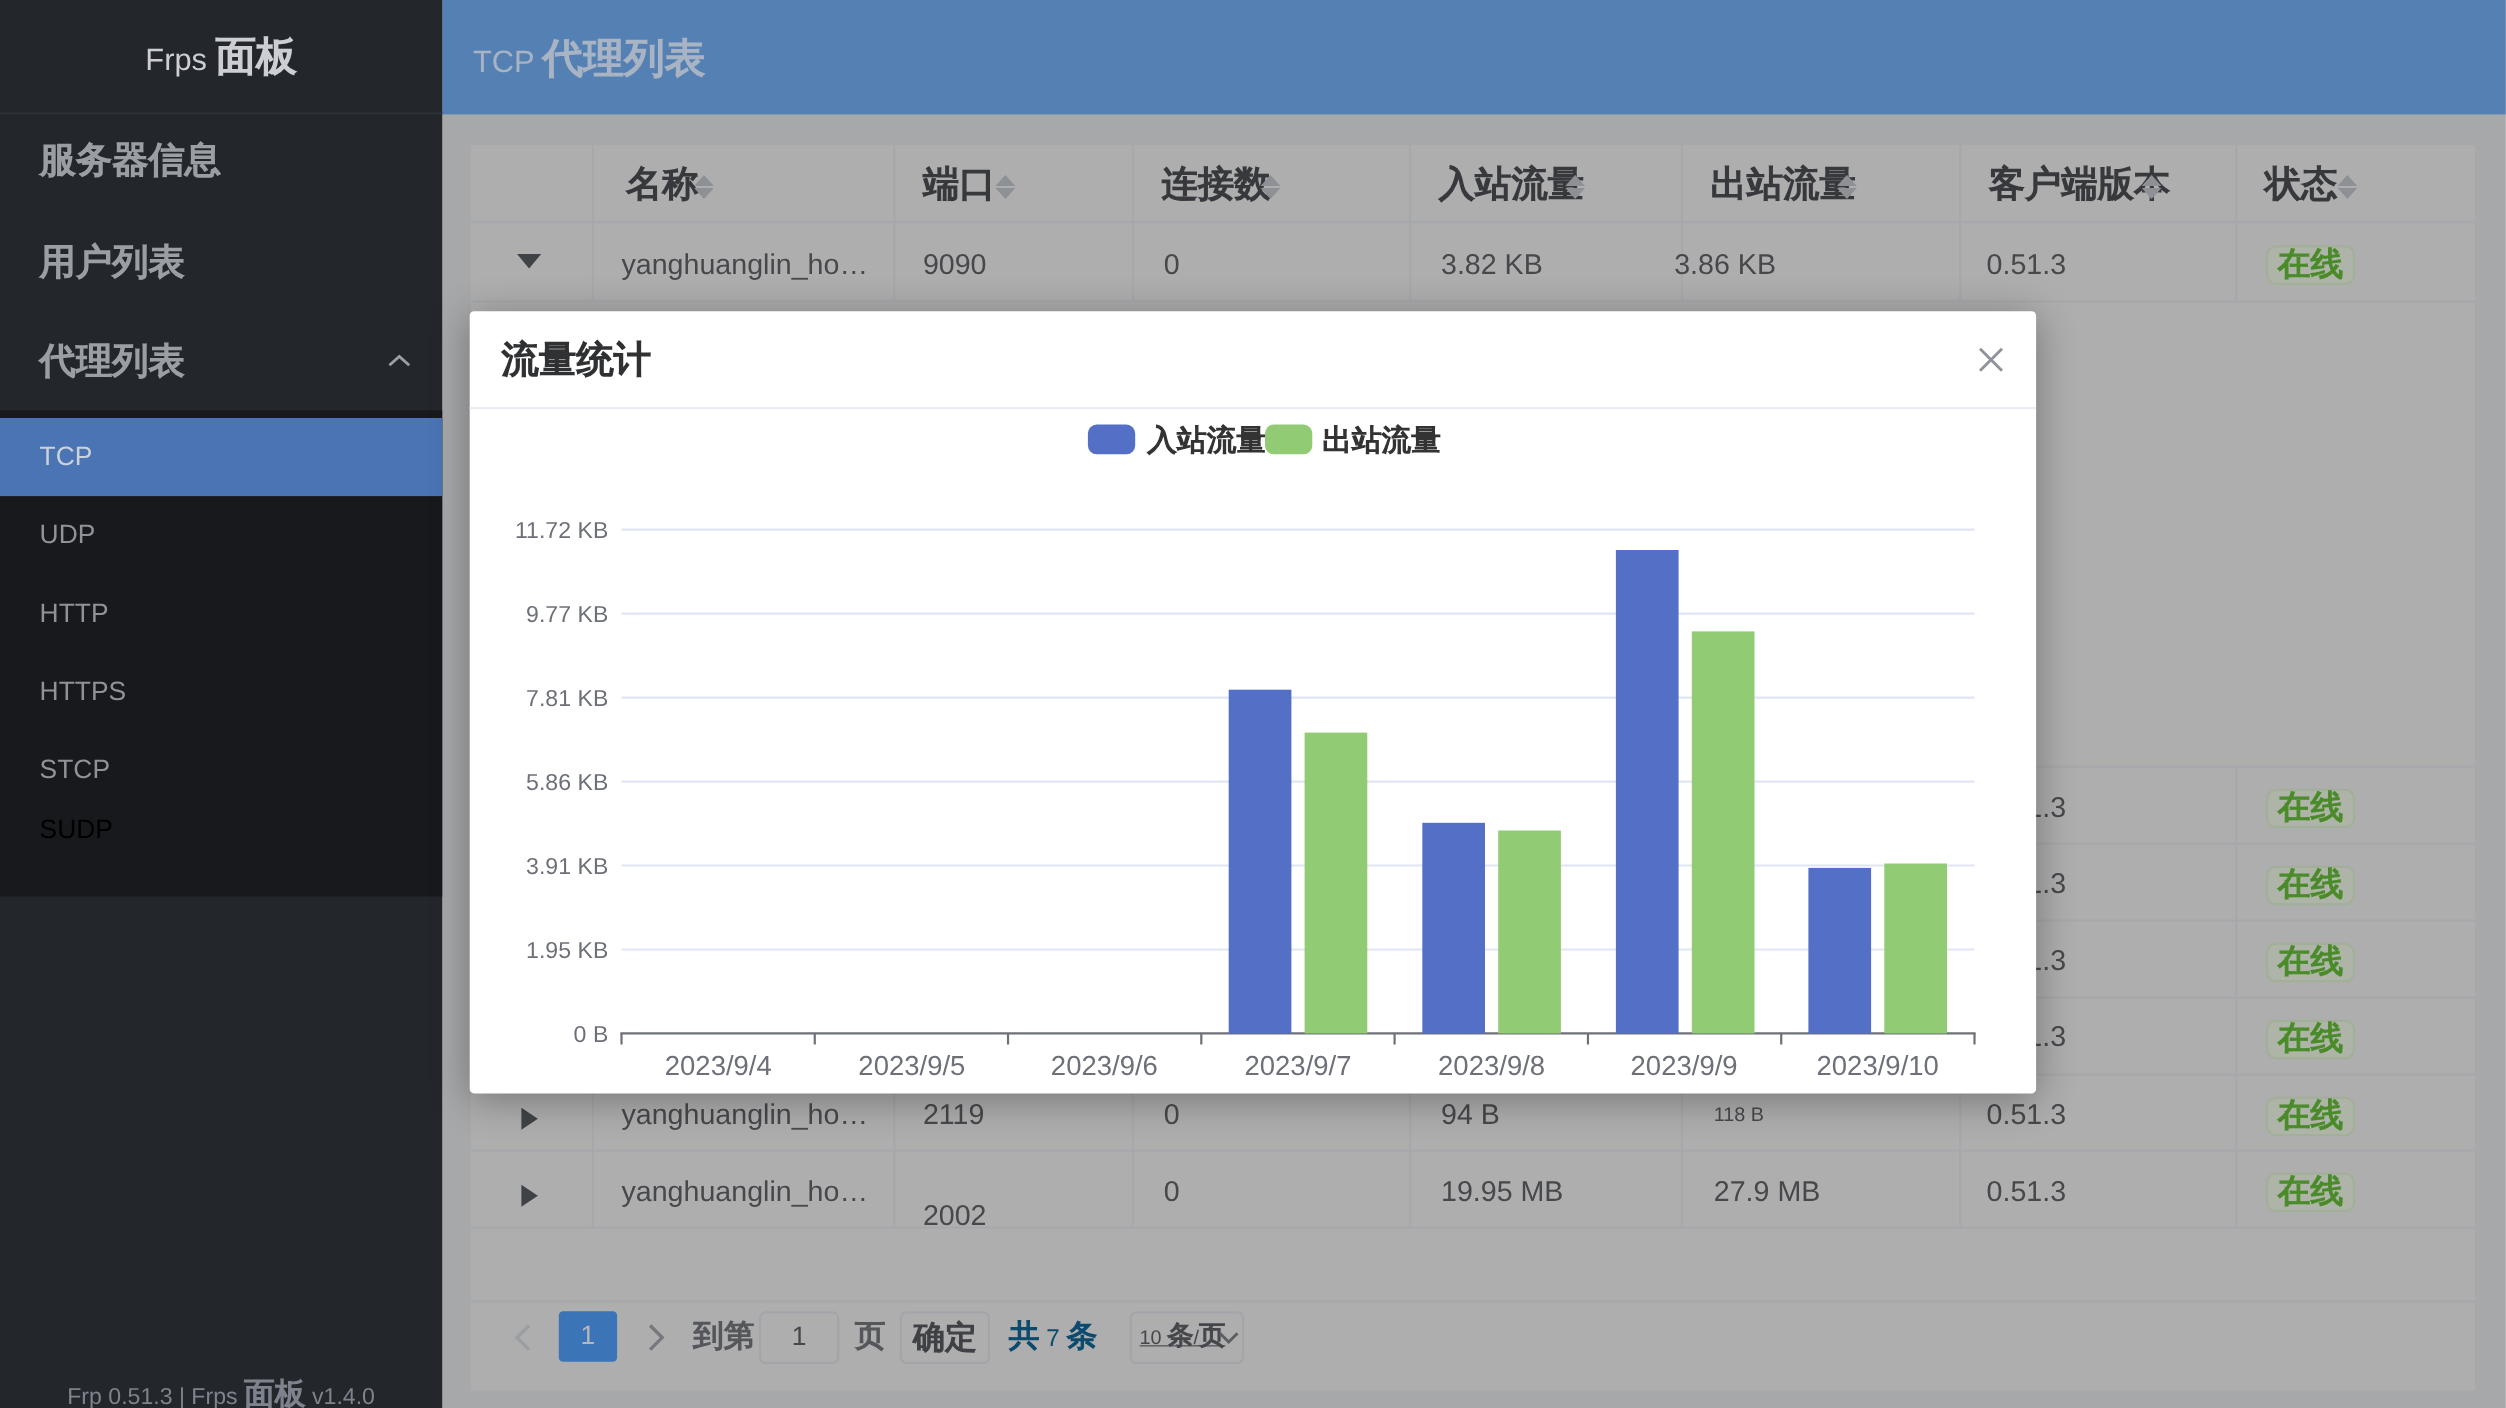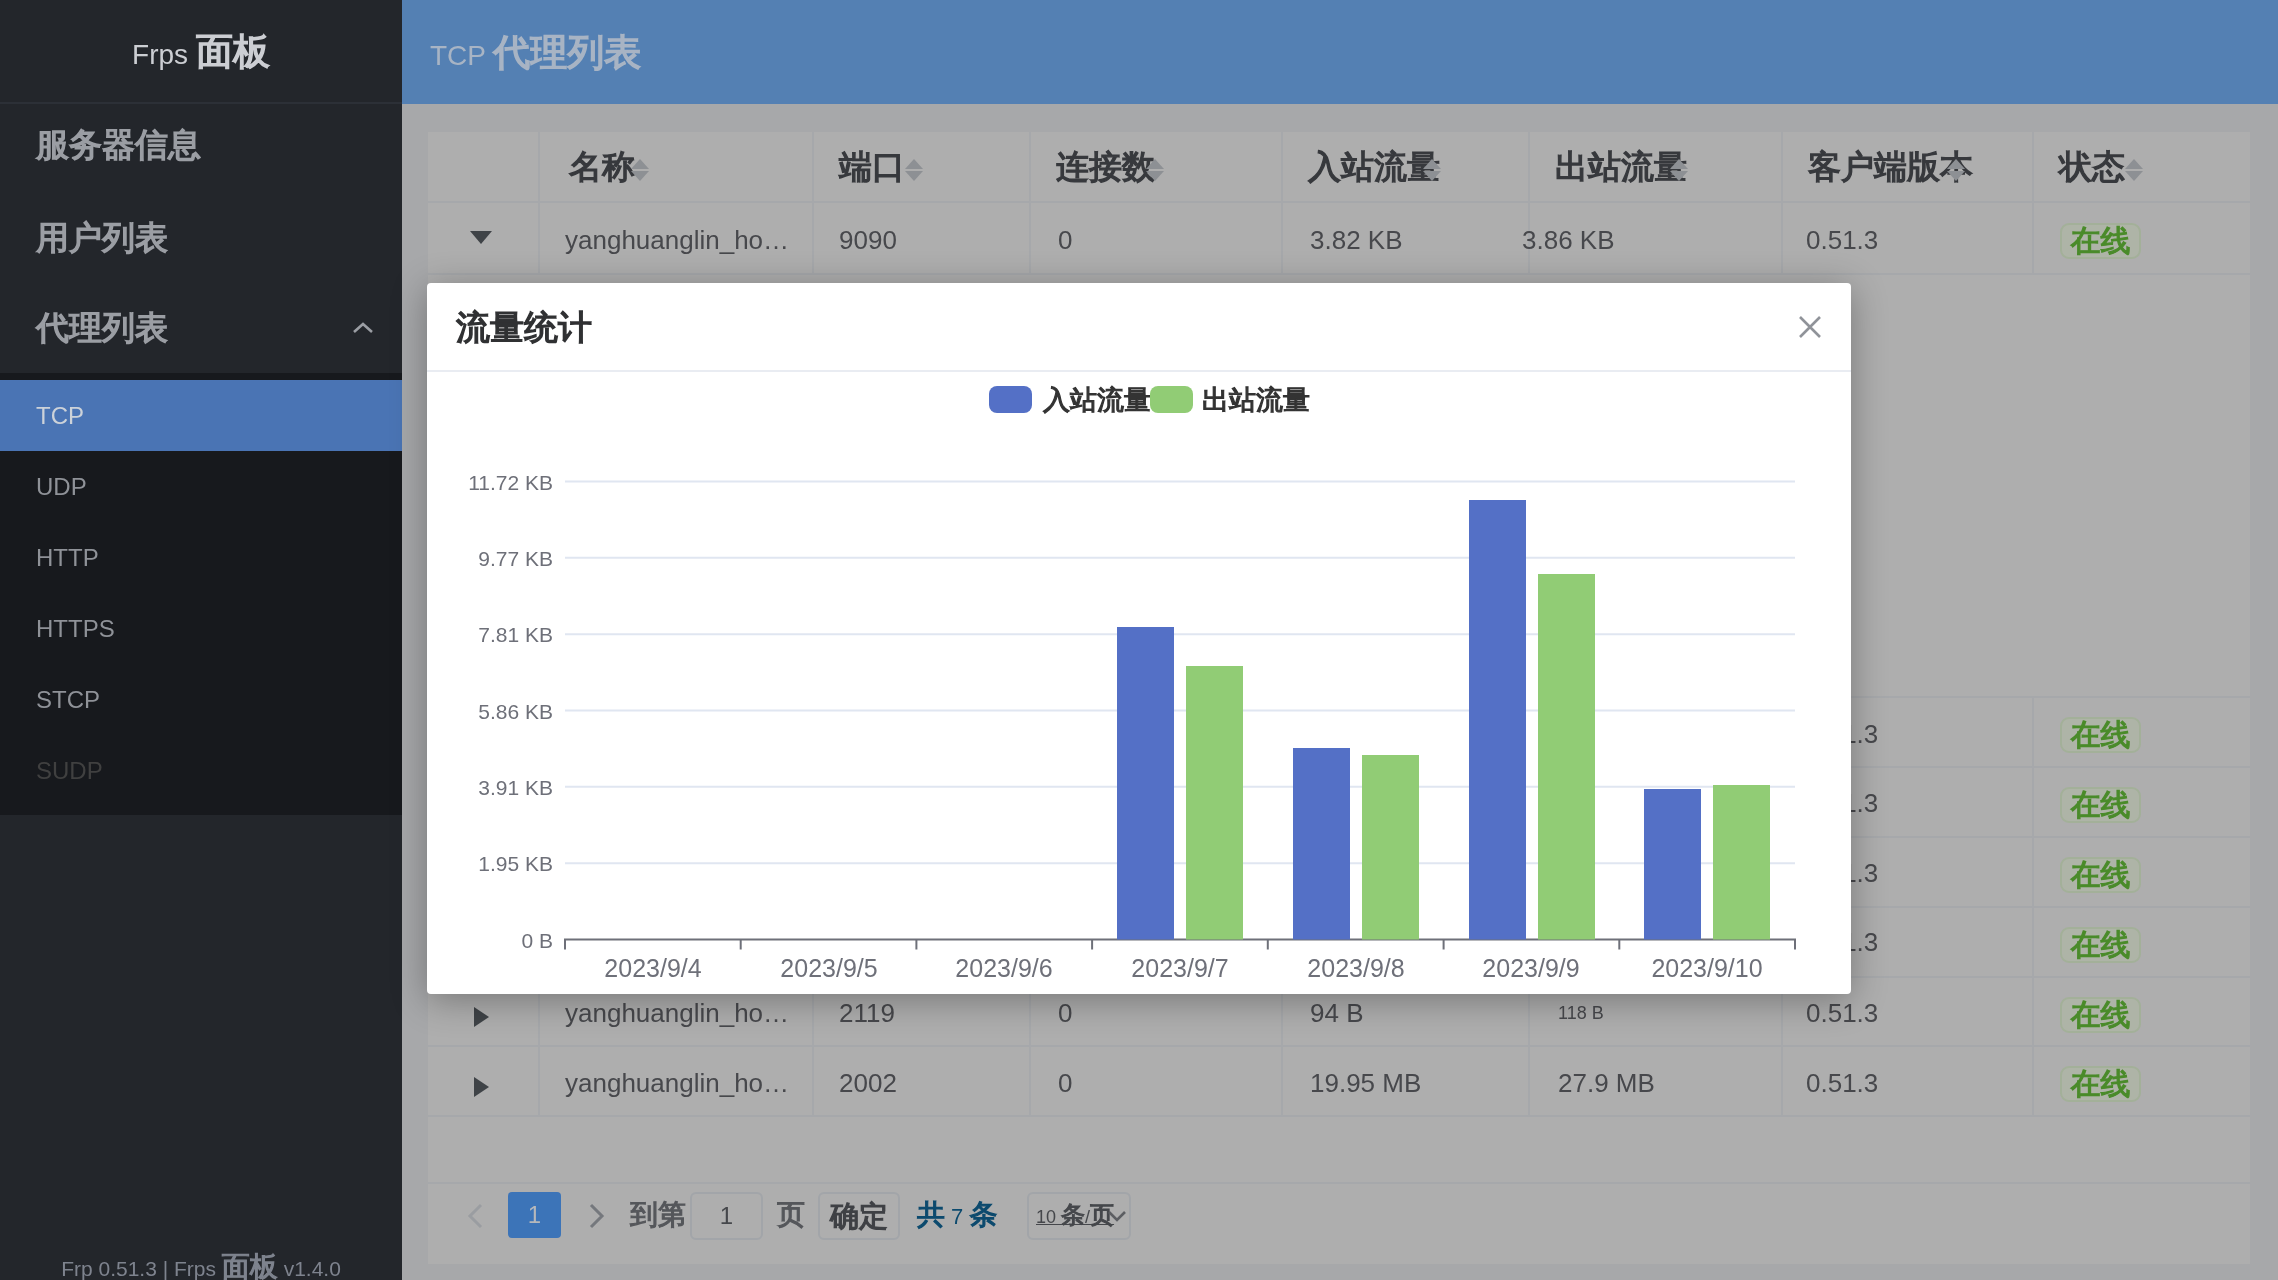--- a/index.html
+++ b/index.html
@@ -23,21 +23,21 @@
   <svg class="abs" style="left:352px;top:322px;" width="22" height="12" viewBox="0 0 22 12">
       <path d="M2 10 L11 2 L20 10" fill="none" stroke="#9b9ea4" stroke-width="2.6"></path>
     </svg>
   <div class="abs" id="submenu" style="left:0;top:373px;width:402px;height:442px;background:#17191d;"></div>
   <div class="abs" id="tcpitem" style="left:0;top:380px;width:402px;height:71px;background:#4a74b4;"></div>
   <div class="abs" style="left:36px;top:380px;height:71px;line-height:71px;font-size:24px;color:#ccd2d9;">TCP</div>
   <div class="abs" style="left:36px;top:451px;height:71px;line-height:71px;font-size:24px;color:#8f9298;">UDP</div>
   <div class="abs" style="left:36px;top:522px;height:71px;line-height:71px;font-size:24px;color:#8f9298;">HTTP</div>
   <div class="abs" style="left:36px;top:593px;height:71px;line-height:71px;font-size:24px;color:#8f9298;">HTTPS</div>
   <div class="abs" style="left:36px;top:664px;height:71px;line-height:71px;font-size:24px;color:#8f9298;">STCP</div>
-  <div class="abs" style="left:36px;top:735px;height:71px;line-height:71px;font-size:24px;color:#404040;text-align:center;">SUDP</div>
+  <div class="abs" style="left:36px;top:719px;height:71px;line-height:71px;font-size:24px;color:#000000;text-align:center;">SUDP</div>
   <div class="abs" style="left:0;top:1248px;width:402px;text-align:center;font-size:21px;color:#7e838e;">Frp 0.51.3 | Frps <span style="font-size:28px;-webkit-text-stroke:1.2px;">面板</span> v1.4.0</div>
 
   <div class="abs" id="card" style="left:428px;top:132px;width:1822px;height:1132px;background:#aeaeae;"></div>
 
   <div class="abs" id="hlines">
       <div class="abs" style="left:428px;top:201px;width:1822px;height:2px;background:#a6a8ab;"></div>
       <div class="abs" style="left:428px;top:273px;width:1822px;height:2px;background:#a6a8ab;"></div>
       <div class="abs" style="left:428px;top:696px;width:1822px;height:2px;background:#a6a8ab;"></div>
       <div class="abs" style="left:428px;top:766px;width:1822px;height:2px;background:#a6a8ab;"></div>
       <div class="abs" style="left:428px;top:836px;width:1822px;height:2px;background:#a6a8ab;"></div>
@@ -122,21 +122,21 @@
       <div class="abs cell" style="left:1806px;top:906px;height:72px;line-height:72px;font-size:26px;color:#47484c;">0.51.3</div>
       <div class="abs" style="left:2060px;top:927px;width:77px;height:32px;border:2px solid #a3b099;border-radius:9px;background:#aeb4a7;text-align:center;line-height:32px;font-size:30px;-webkit-text-stroke:1.2px;color:#4a8b2a;">在线</div>
       <div class="abs" style="left:2060px;top:223px;width:77px;height:32px;border:2px solid #a3b099;border-radius:9px;background:#aeb4a7;text-align:center;line-height:32px;font-size:30px;-webkit-text-stroke:1.2px;color:#4a8b2a;">在线</div>
       <div class="abs cell" style="left:565px;top:977px;height:72px;line-height:72px;font-size:26px;color:#47484c;">yanghuanglin_ho…</div>
       <div class="abs cell" style="left:839px;top:977px;height:72px;line-height:72px;font-size:26px;color:#47484c;">2119</div>
       <div class="abs cell" style="left:1058px;top:977px;height:72px;line-height:72px;font-size:26px;color:#47484c;">0</div>
       <div class="abs cell" style="left:1310px;top:977px;height:72px;line-height:72px;font-size:26px;color:#47484c;">94 B</div>
       <div class="abs cell" style="left:1558px;top:977px;height:72px;line-height:72px;font-size:18px;color:#47484c;">118 B</div>
       <div class="abs cell" style="left:1806px;top:977px;height:72px;line-height:72px;font-size:26px;color:#47484c;">0.51.3</div>
       <div class="abs cell" style="left:565px;top:1047px;height:72px;line-height:72px;font-size:26px;color:#47484c;">yanghuanglin_ho…</div>
-      <div class="abs cell" style="left:839px;top:1047px;height:72px;line-height:72px;font-size:26px;color:#47484c;">2002</div>
+      <div class="abs cell" style="left:839px;top:1069px;height:72px;line-height:72px;font-size:26px;color:#47484c;">2002</div>
       <div class="abs cell" style="left:1058px;top:1047px;height:72px;line-height:72px;font-size:26px;color:#47484c;">0</div>
       <div class="abs cell" style="left:1310px;top:1047px;height:72px;line-height:72px;font-size:26px;color:#47484c;">19.95 MB</div>
       <div class="abs cell" style="left:1558px;top:1047px;height:72px;line-height:72px;font-size:26px;color:#47484c;">27.9 MB</div>
       <div class="abs cell" style="left:1806px;top:1047px;height:72px;line-height:72px;font-size:26px;color:#47484c;">0.51.3</div>
       <div class="abs" style="left:2060px;top:997px;width:77px;height:32px;border:2px solid #a3b099;border-radius:9px;background:#aeb4a7;text-align:center;line-height:32px;font-size:30px;-webkit-text-stroke:1.2px;color:#4a8b2a;">在线</div>
       <div class="abs" style="left:474px;top:1007px;width:0;height:0;border-top:10px solid transparent;border-bottom:10px solid transparent;border-left:15px solid #3f4347;"></div>
       <div class="abs" style="left:2060px;top:1066px;width:77px;height:32px;border:2px solid #a3b099;border-radius:9px;background:#aeb4a7;text-align:center;line-height:32px;font-size:30px;-webkit-text-stroke:1.2px;color:#4a8b2a;">在线</div>
       <div class="abs" style="left:474px;top:1077px;width:0;height:0;border-top:10px solid transparent;border-bottom:10px solid transparent;border-left:15px solid #3f4347;"></div>
     </div>
 

